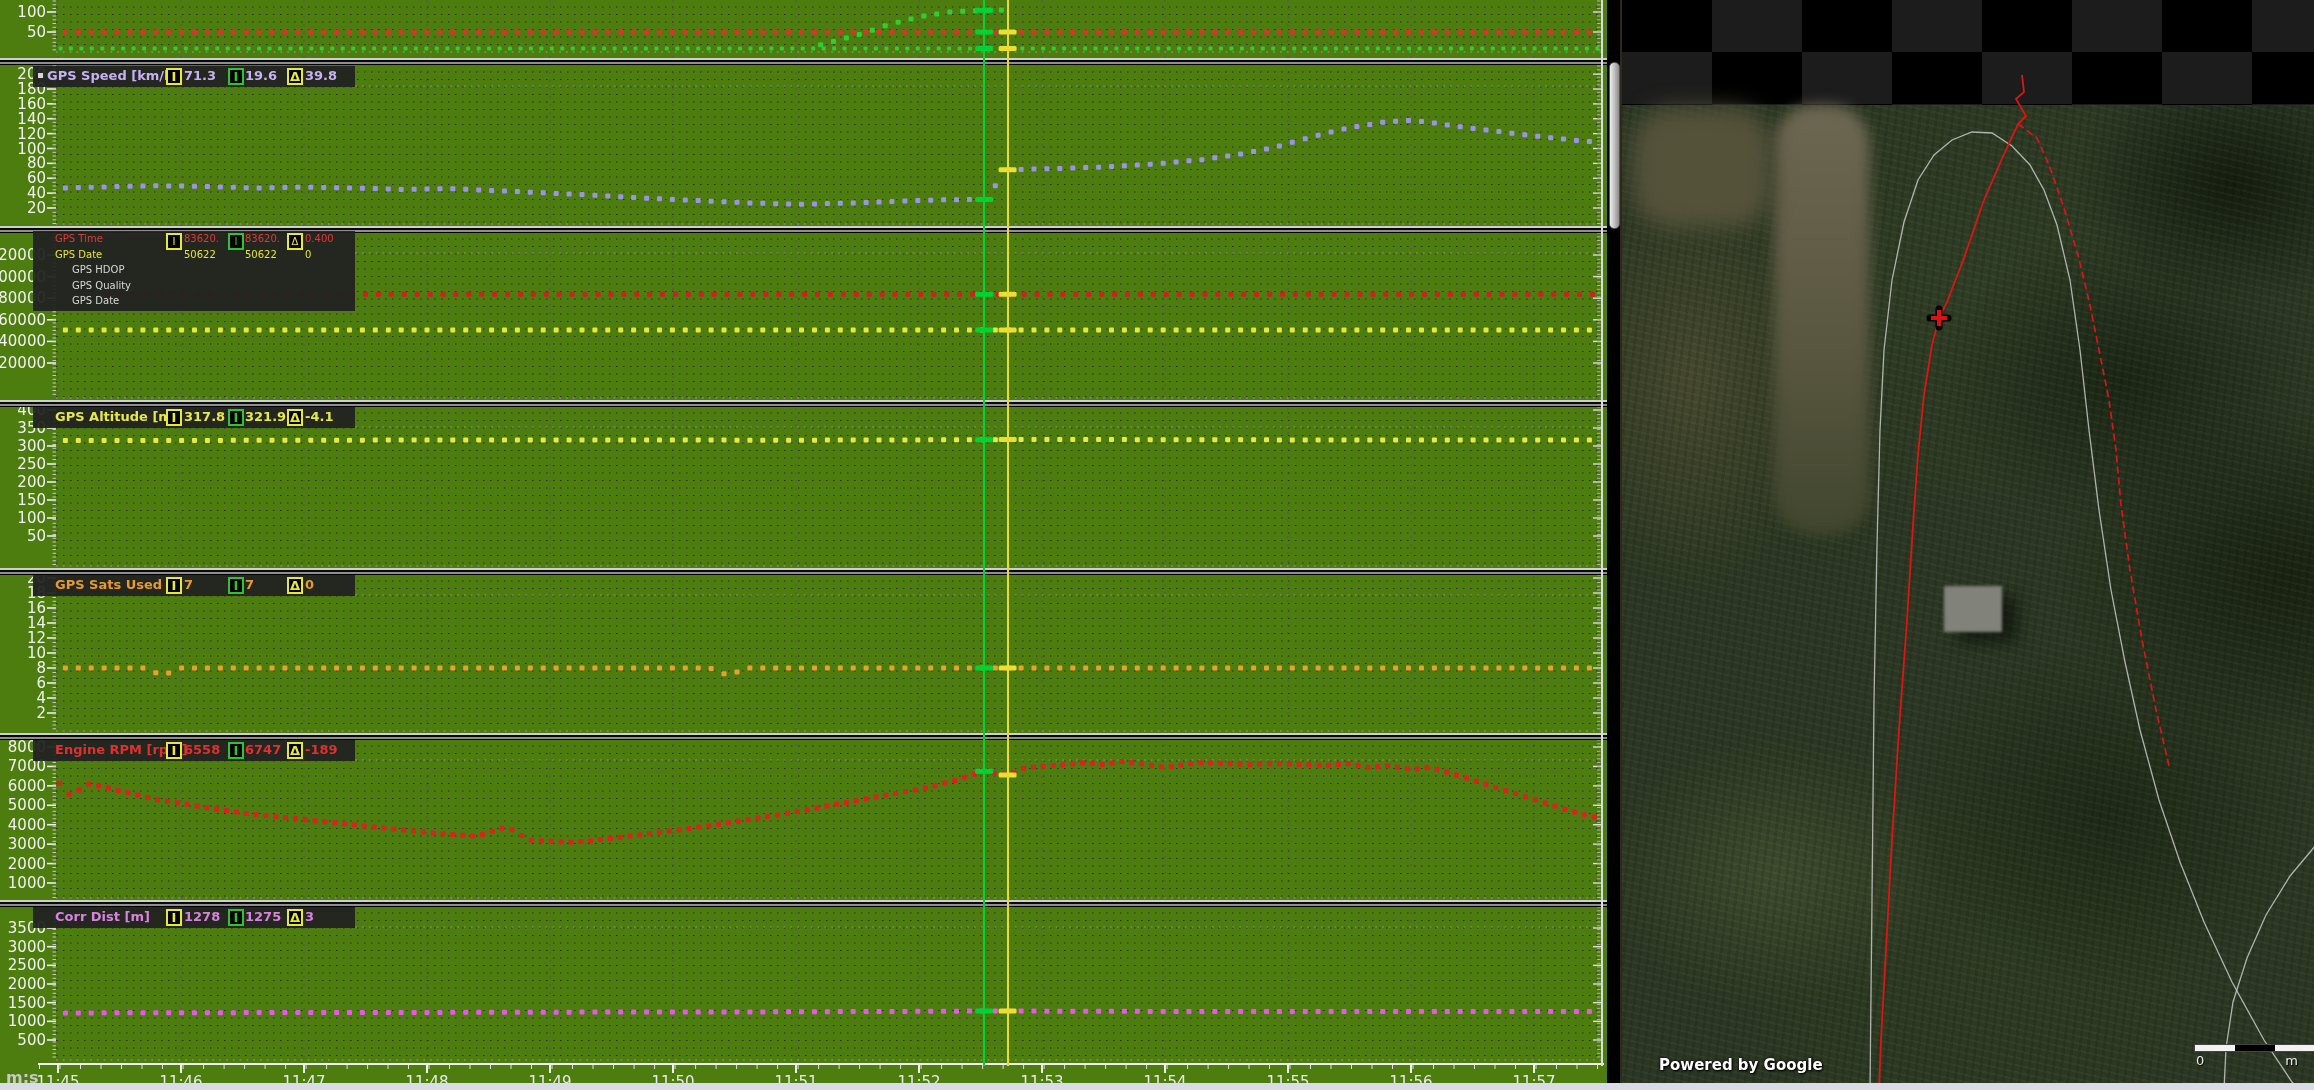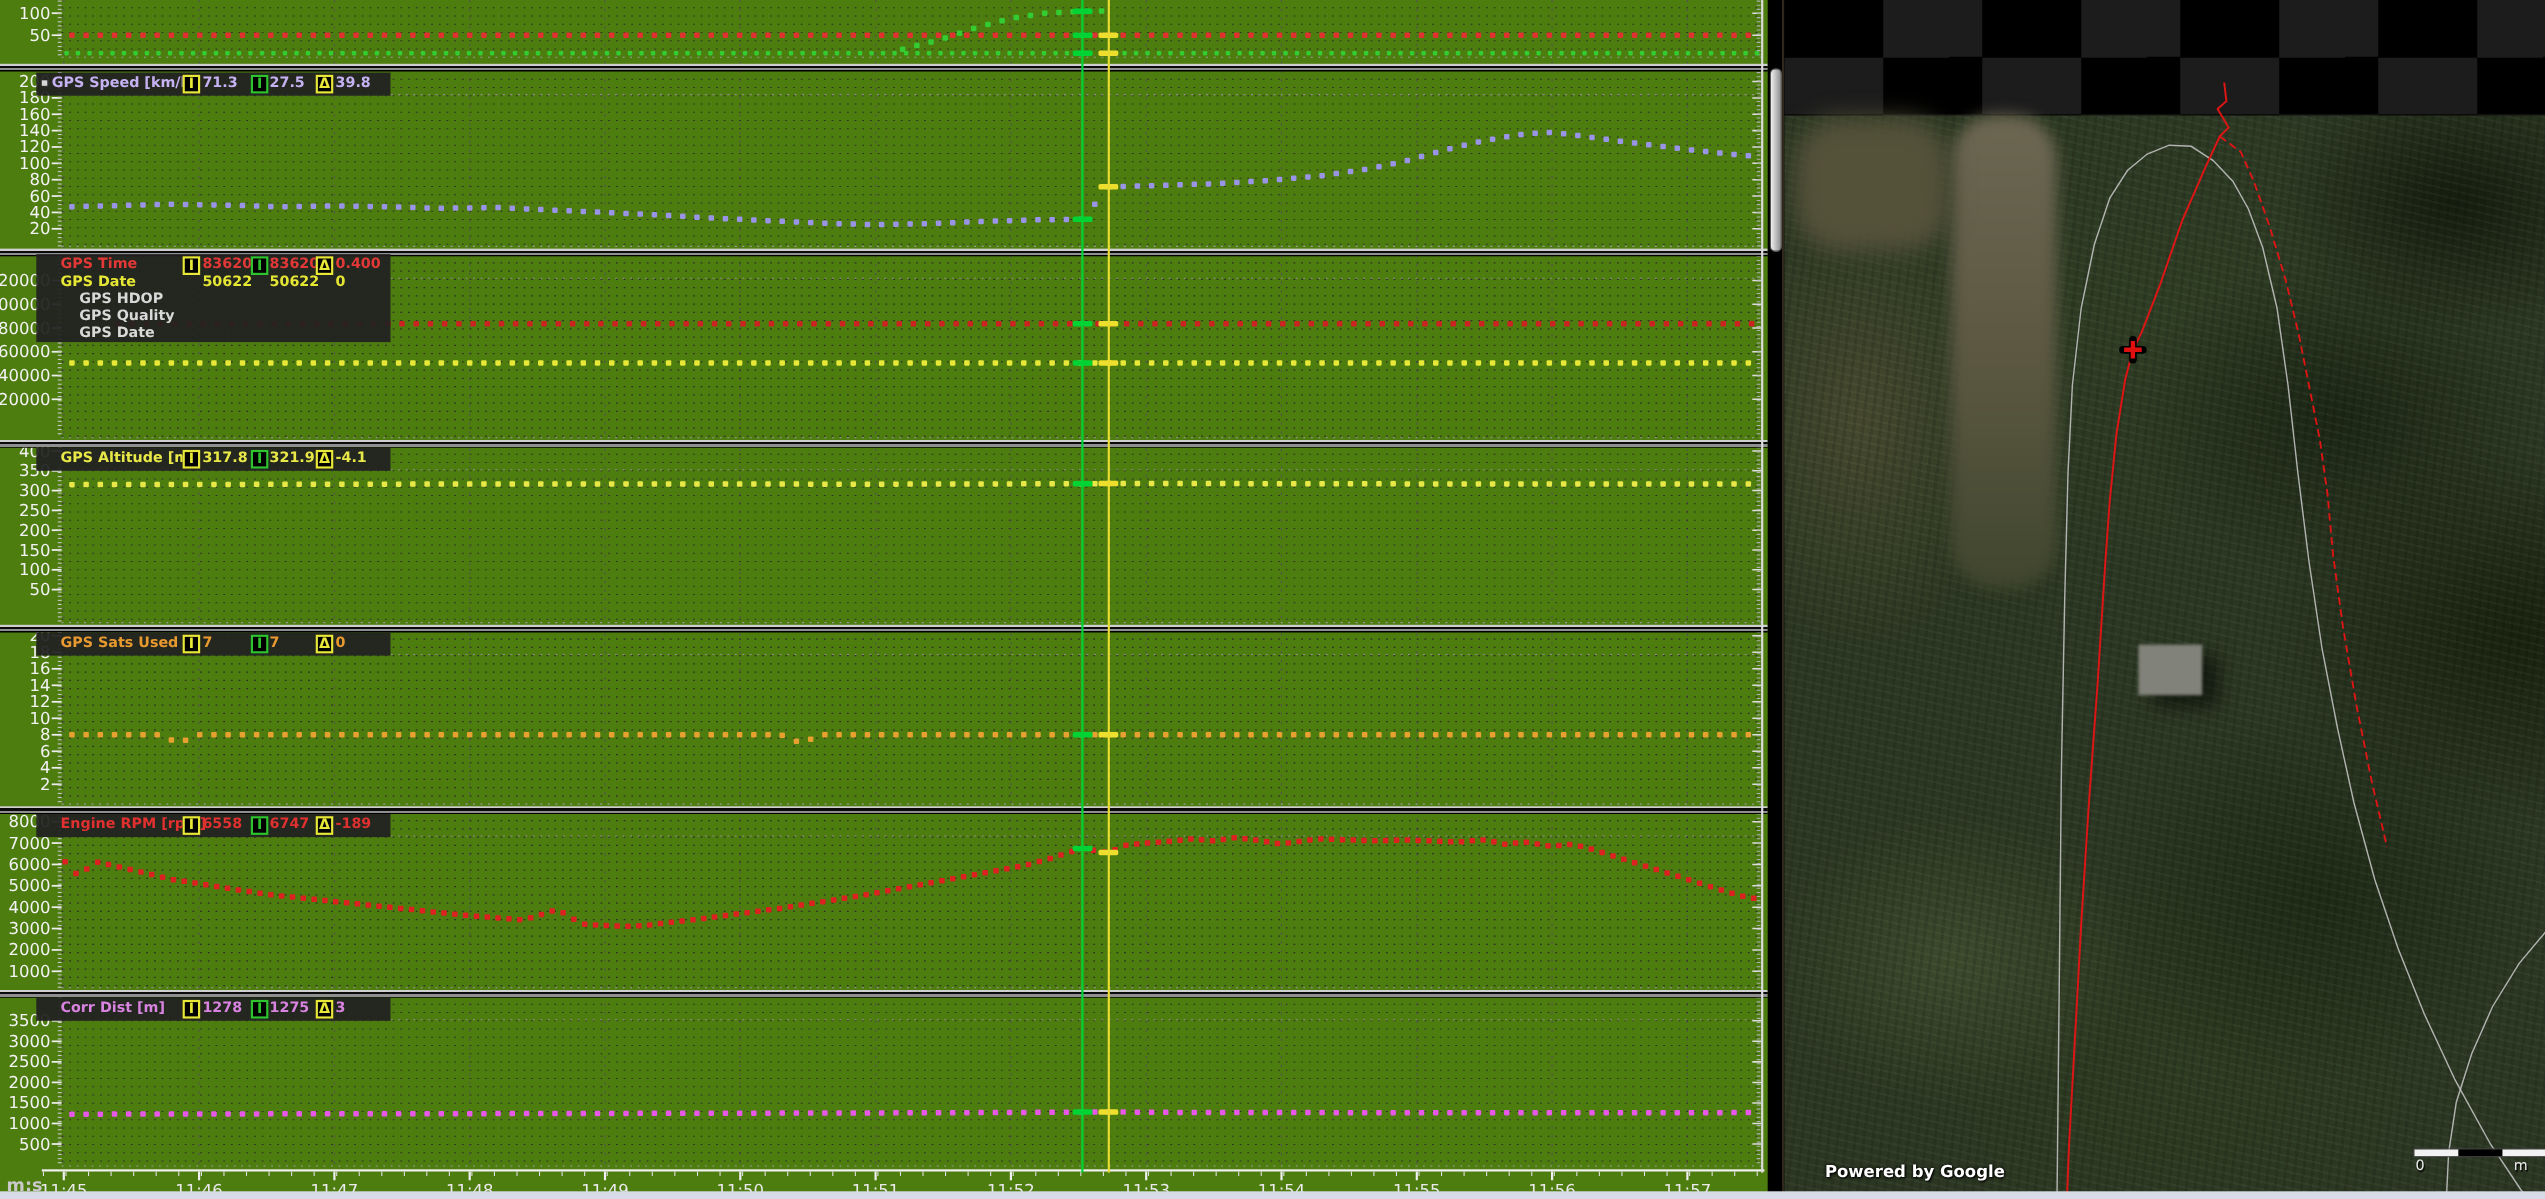--- a/index.html
+++ b/index.html
@@ -6,21 +6,21 @@
     font-family:"DejaVu Sans","Liberation Sans",sans-serif;}
   #app{position:relative;width:2314px;height:1090px;background:#000;}
   
   #chart-region{position:absolute;left:0;top:0;width:1608px;height:1090px;background:#4d7c0f;}
   #chart-svg{position:absolute;left:0;top:0;}
   .sep{position:absolute;left:0;width:1607px;height:7px;
     background:linear-gradient(#cfcfcf 0 2px,#0a0a0a 2px 4px,#8f8f8f 4px 6px,#000 6px);}
   .hdr{position:absolute;left:33px;width:322px;background:rgba(32,32,32,.93);z-index:5;}
   .hdr span{position:absolute;font-size:13px;font-weight:700;white-space:nowrap;}
   .hrow{position:relative;height:15.5px;}
-  .hrow span{position:absolute;font-size:13px;font-weight:700;white-space:nowrap;}
+  .hrow span{position:absolute;font-size:10px;font-weight:400;white-space:nowrap;}
   .lb{left:22px;top:2px;}
   .hdr-speed .lb{left:14px;}
   .bullet{left:5px;top:7px;width:5px;height:5px;background:#d6d6d6;display:inline-block;}
   .v1{left:151px;top:2px;} .v2{left:212px;top:2px;} .v3{left:272px;top:2px;}
   .badge{display:inline-block;width:12px;height:13px;line-height:13px;text-align:center;
     font-size:10px;font-weight:700;border:2px solid;background:#000;top:2px;}
   .bi1{left:133px;} .bi2{left:195px;} .bi3{left:254px;}
   .bd-yellow{border-color:#e8e838;color:#e8e838;}
   .bd-green{border-color:#2fc32f;color:#2fc32f;}
   .c-speed{color:#c6b2f2;} .c-time{color:#e23838;} .c-date{color:#e6e635;}
@@ -2214,21 +2214,21 @@
     <div id="cursor-green" class="cursor-line"></div>
     <div id="cursor-yellow" class="cursor-line"></div>
     <div id="right-border"></div>
 
     <div class="hdr hdr-speed" style="top:66px;height:21px">
       <span class="bullet"></span>
       <span class="lb c-speed">GPS Speed [km/h]</span>
       <span class="badge bd-yellow bi1">I</span>
       <span class="v1 c-speed">71.3</span>
       <span class="badge bd-green bi2">I</span>
-      <span class="v2 c-speed">27.5</span>
+      <span class="v2 c-speed">19.6</span>
       <span class="badge bd-yellow bi3">Δ</span>
       <span class="v3 c-speed">39.8</span>
     </div>
 
     <div class="hdr" style="top:231px;height:80px">
       <div class="hrow">
         <span class="lb c-time">GPS Time</span>
         <span class="badge bd-yellow bi1">I</span>
         <span class="v1 c-time">83620.</span>
         <span class="badge bd-green bi2">I</span>

